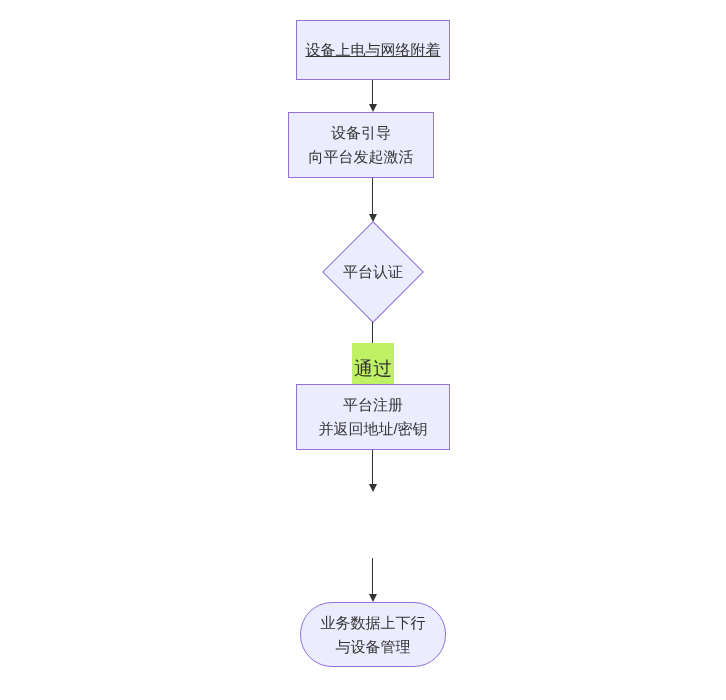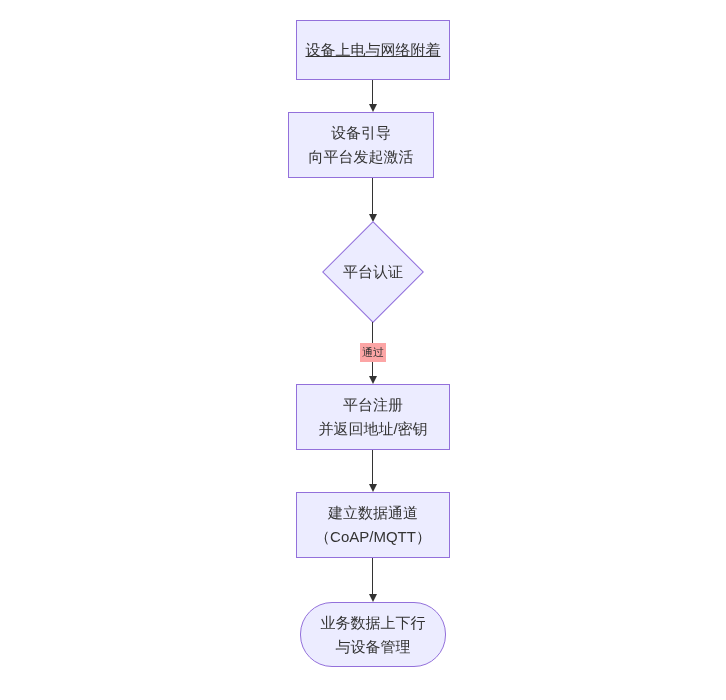--- a/index.html
+++ b/index.html
@@ -72,23 +72,23 @@
   .arrow-2 { left: 368px; top: 178px; height: 44px; }
   .arrow-3 { left: 368px; top: 322px; height: 62px; }
   .arrow-4 { left: 368px; top: 450px; height: 42px; }
   .arrow-5 { left: 368px; top: 558px; height: 44px; }
 
   
   .edge-label {
     position: absolute;
     left: 373px; top: 343px;
     transform: translateX(-50%);
-    background: #fca5a5;
-    padding: 0 2px;
-    font-size: 11px;
+    background: #bef264;
+    padding: 16px 2px;
+    font-size: 19px;
     line-height: 19px;
     white-space: nowrap;
   }
 </style>
 </head>
 <body>
 
 <div class="canvas">
 
   <div class="node node-1">
@@ -124,24 +124,20 @@
   <div class="node node-4">
     <span class="node-line">平台注册</span>
     <span class="node-line">并返回地址/密钥</span>
   </div>
 
   <div class="arrow arrow-4">
     <div class="arrow-line"></div>
     <div class="arrow-head"></div>
   </div>
 
-  <div class="node node-5">
-    <span class="node-line">建立数据通道</span>
-    <span class="node-line">（CoAP/MQTT）</span>
-  </div>
 
   <div class="arrow arrow-5">
     <div class="arrow-line"></div>
     <div class="arrow-head"></div>
   </div>
 
   <div class="node node-6">
     <span class="node-line">业务数据上下行</span>
     <span class="node-line">与设备管理</span>
   </div>

